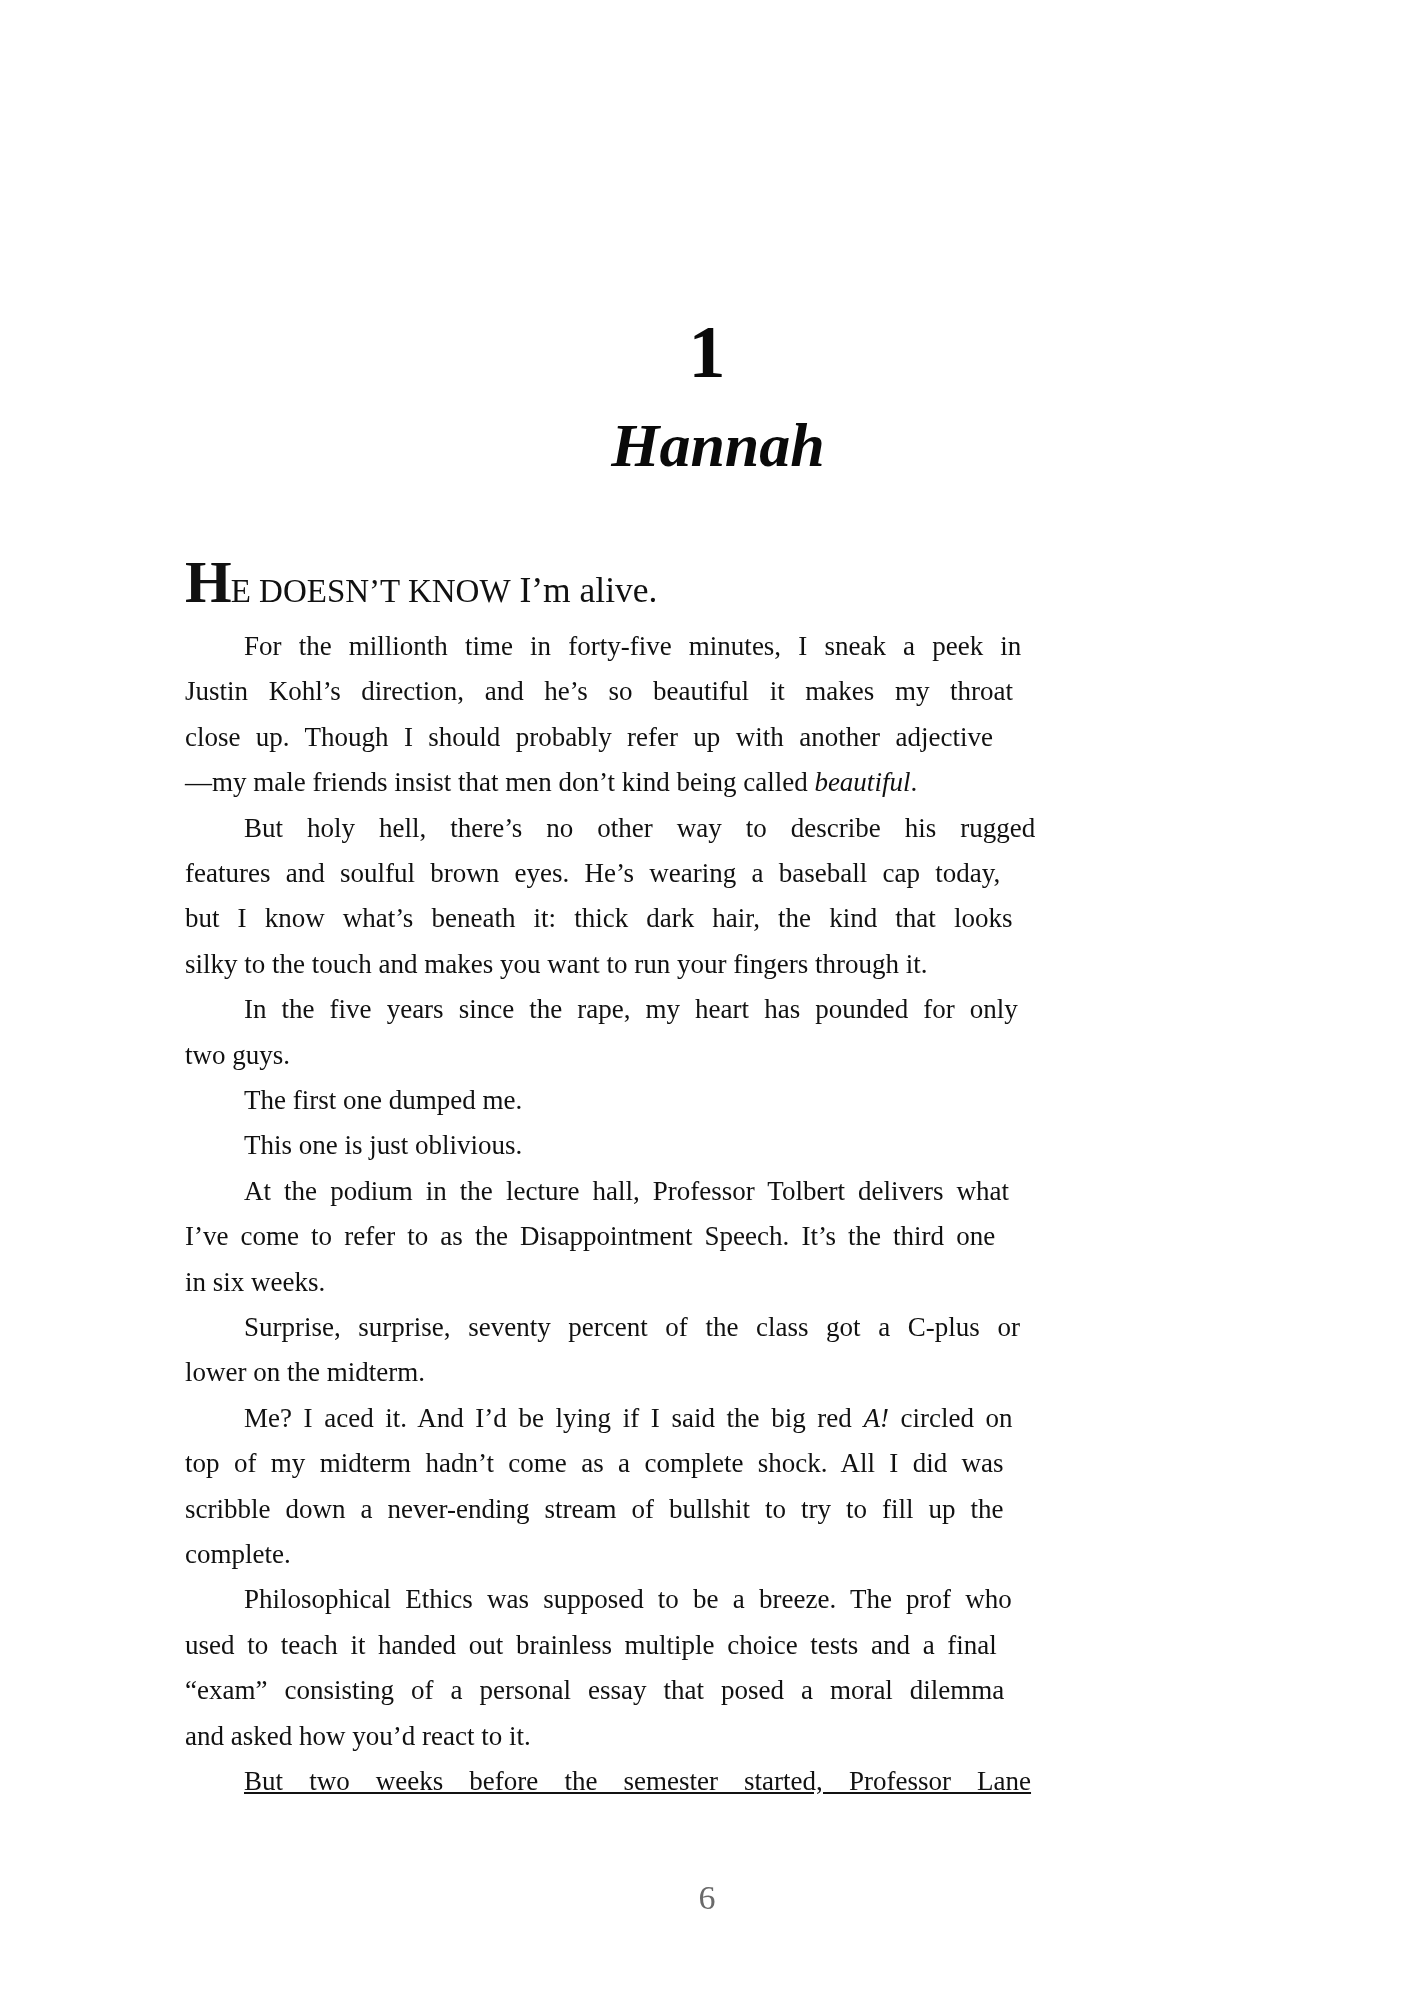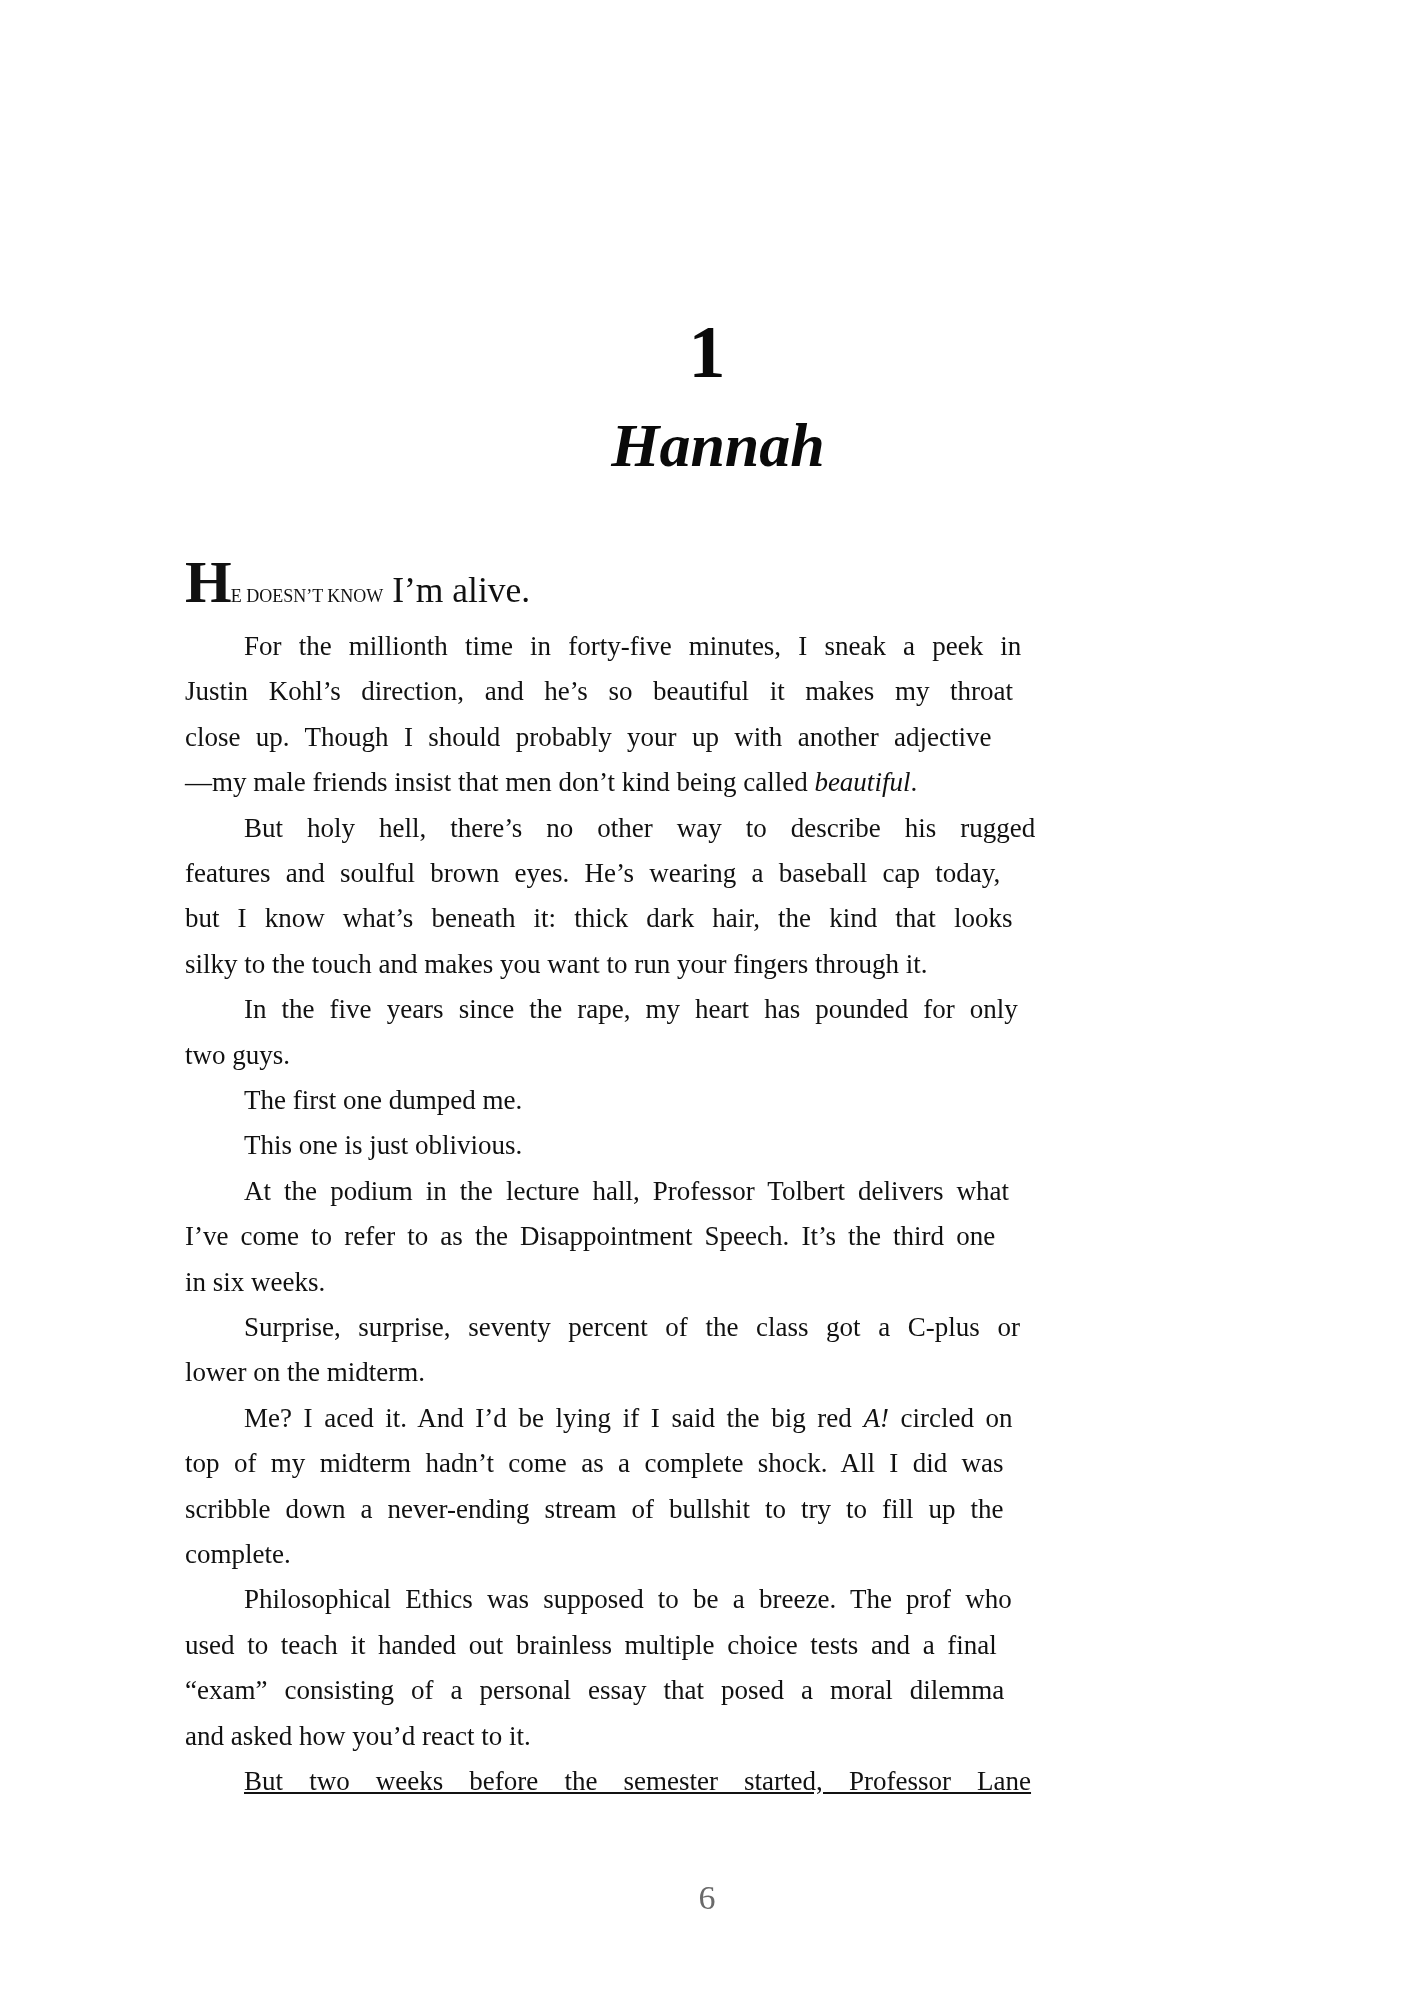--- a/index.html
+++ b/index.html
@@ -71,21 +71,21 @@
       line-height: 60px;
       white-space: nowrap;
       font-size: 35.5px;
     }
     .drop-cap {
       font-weight: bold;
       font-size: 60px;
       letter-spacing: -1px;
     }
     .small-caps {
-      font-size: 18px;
+      font-size: 33px;
       text-transform: uppercase;
     }
     .page-number {
       position: absolute;
       left: 0;
       width: 1414px;
       top: 1878px;
       text-align: center;
       font-size: 34px;
       line-height: 40px;
@@ -99,21 +99,21 @@
 <div class="chapter-number">1</div>
 <div class="chapter-title">Hannah</div>
 
 <div class="opening-line">
   <span class="drop-cap">H</span><span class="small-caps">e doesn’t know</span><span> I’m alive.</span>
 </div>
 
 <div class="body-text" id="body-text">
     <div class="line indent" style="top: 624px; white-space: nowrap; word-spacing: 10.4048px; text-align: left; text-align-last: left;">For the millionth time in forty-five minutes, I sneak a peek in</div>
     <div class="line" style="top: 669.4px; white-space: nowrap; word-spacing: 13.8891px; text-align: center; text-align-last: left;">Justin Kohl’s direction, and he’s so beautiful it makes my throat</div>
-    <div class="line" style="top: 714.8px; white-space: nowrap; word-spacing: 8.63906px; text-align: left; text-align-last: left;">close up. Though I should probably your up with another adjective</div>
+    <div class="line" style="top: 714.8px; white-space: nowrap; word-spacing: 8.63906px; text-align: left; text-align-last: left;">close up. Though I should probably refer up with another adjective</div>
     <div class="line last" style="top: 760.2px;"><span>—my male friends insist that men don’t kind being called </span><em>beautiful</em><span>.</span></div>
     <div class="line indent" style="top: 805.6px; white-space: nowrap; word-spacing: 17.2625px; text-align: left; text-align-last: left;">But holy hell, there’s no other way to describe his rugged</div>
     <div class="line" style="top: 851px; white-space: nowrap; word-spacing: 8.51875px; text-align: left; text-align-last: left;">features and soulful brown eyes. He’s wearing a baseball cap today,</div>
     <div class="line" style="top: 896.4px; white-space: nowrap; word-spacing: 11.3685px; text-align: left; text-align-last: left;">but I know what’s beneath it: thick dark hair, the kind that looks</div>
     <div class="line last" style="top: 941.8px;">silky to the touch and makes you want to run your fingers through it.</div>
     <div class="line indent" style="top: 987.2px; white-space: nowrap; word-spacing: 8.31641px; text-align: left; text-align-last: left;">In the five years since the rape, my heart has pounded for only</div>
     <div class="line last" style="top: 1032.6px;">two guys.</div>
     <div class="line indent last" style="top: 1078px;">The first one dumped me.</div>
     <div class="line indent last" style="top: 1123.4px;">This one is just oblivious.</div>
     <div class="line indent" style="top: 1168.8px; white-space: nowrap; word-spacing: 6.33906px; text-align: left; text-align-last: left;">At the podium in the lecture hall, Professor Tolbert delivers what</div>

